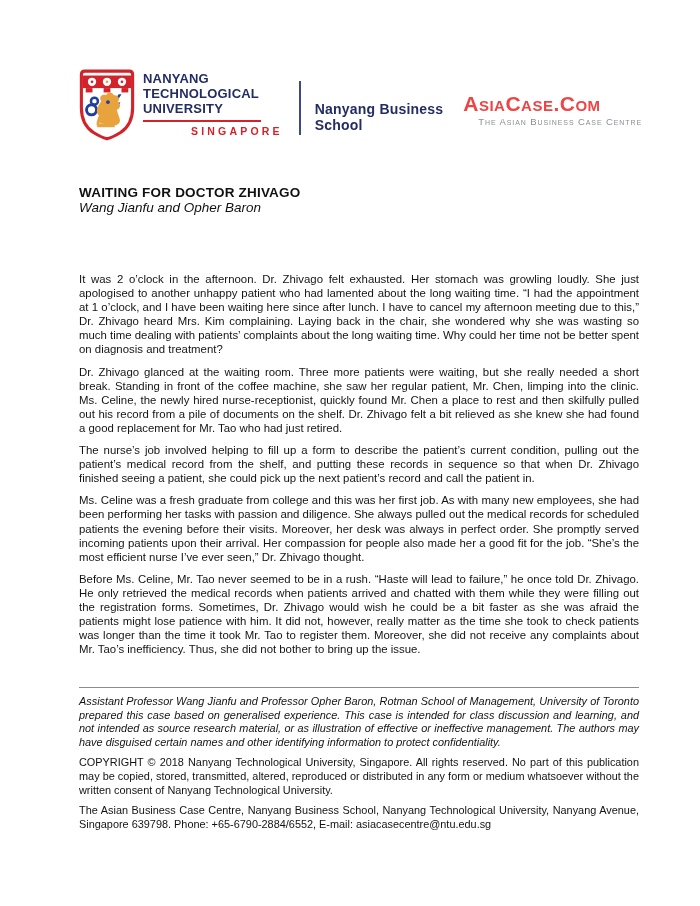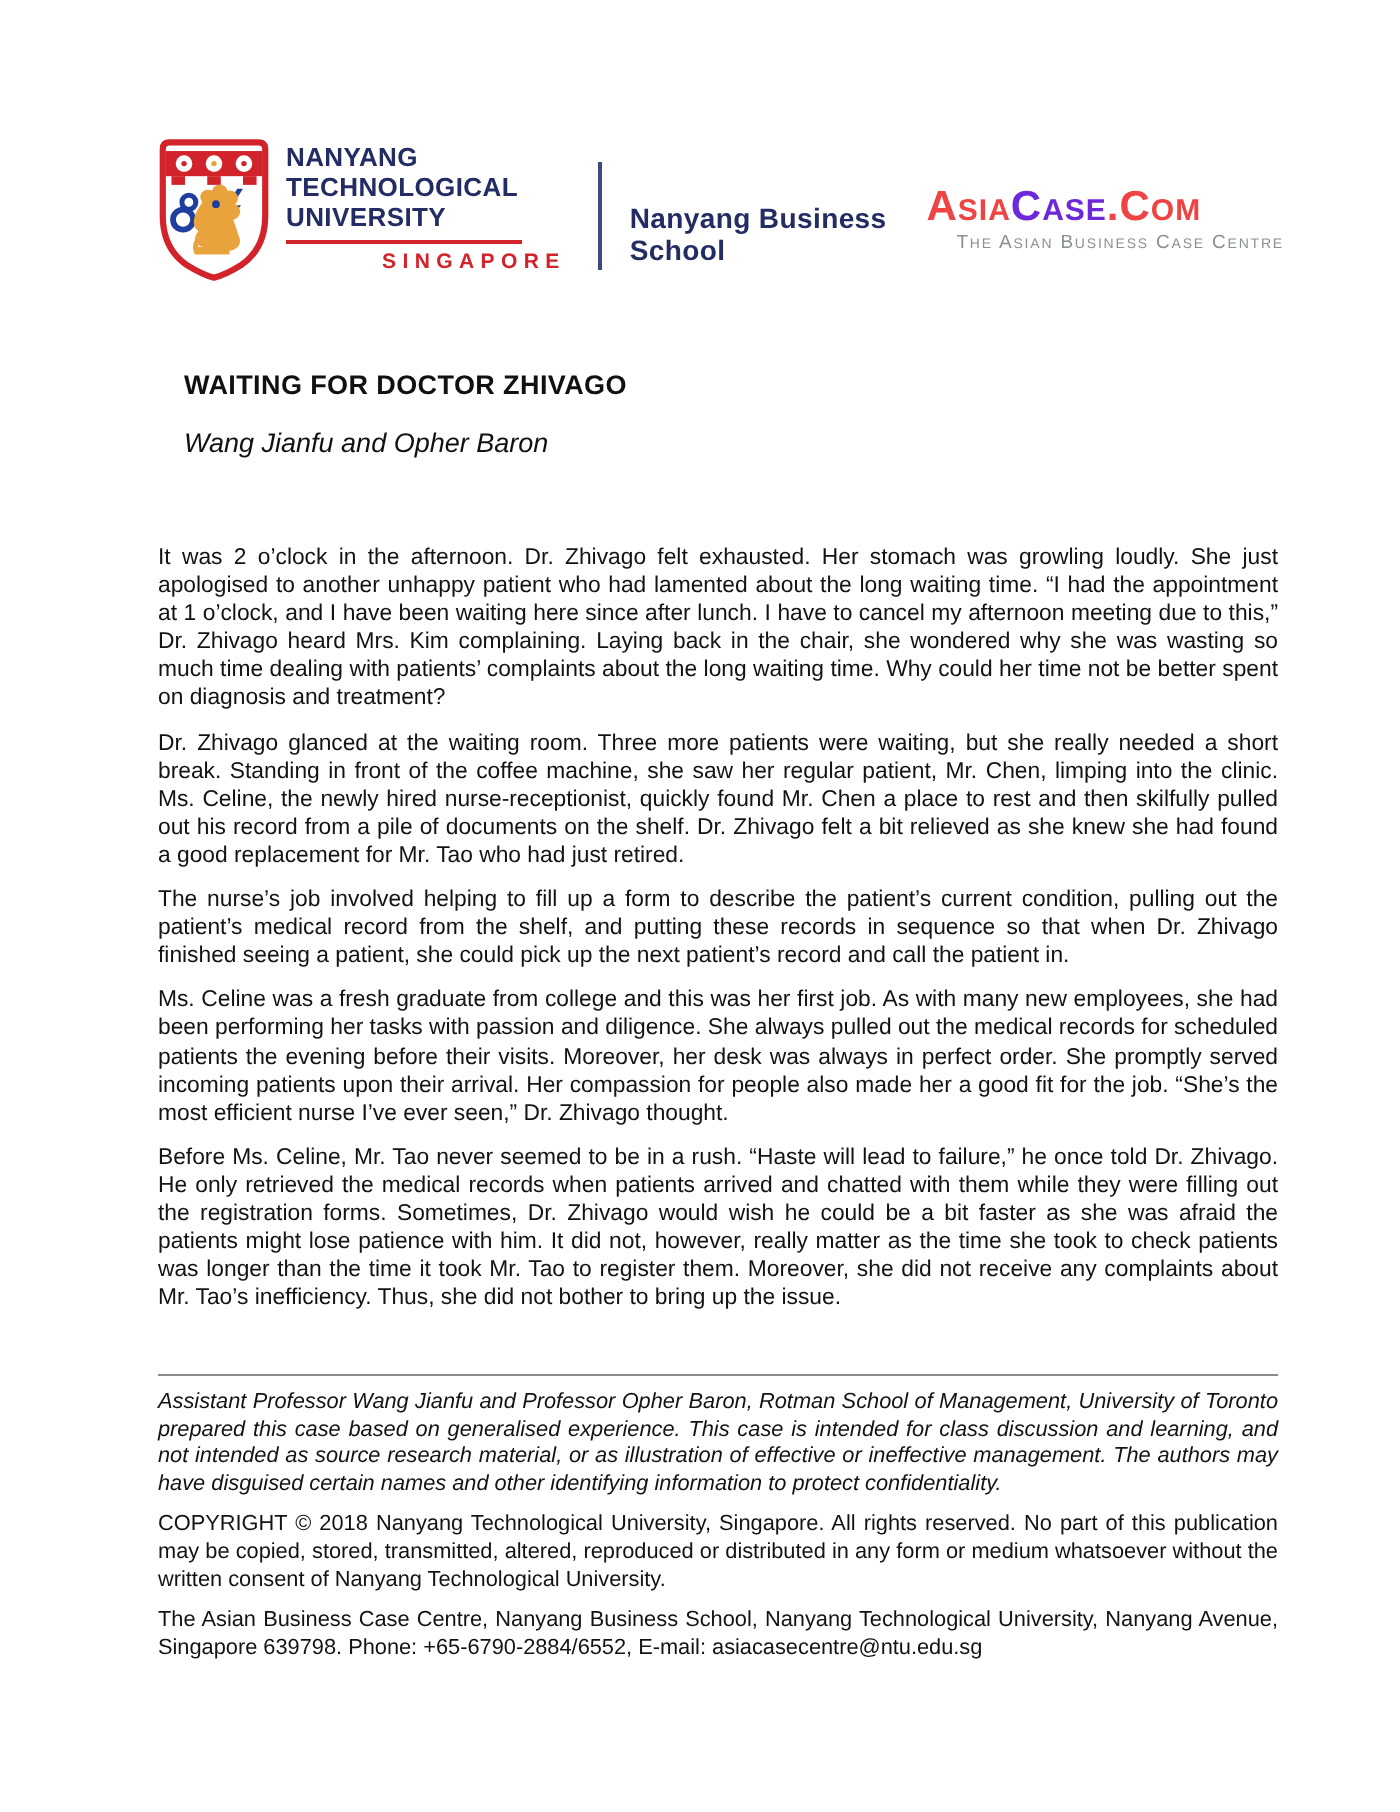--- a/index.html
+++ b/index.html
@@ -36,33 +36,33 @@
   .school-name {
     margin-top:23px;
     font-size:14px; font-weight:bold; color:#232c63; letter-spacing:0.2px;
   }
   .asiacase { margin-left:auto; margin-top:9px; }
   .asiacase-main {
     font-size:21px; font-weight:bold; font-variant:small-caps;
     letter-spacing:0.5px; line-height:22px; white-space:nowrap;
   }
   .ac-green { color:#ef4444; }
-  .ac-orange { color:#6d28d9; }
+  .ac-orange { color:#ef4444; }
   .asiacase-sub {
     font-size:9.5px; font-variant:small-caps; color:#8a8f93;
     letter-spacing:0.9px; margin-top:1px; white-space:nowrap;margin-left:15px;
   }
 
   
   .title-row {
-    position:absolute; top:185px; left:92px; right:62px;
+    position:absolute; top:185px; left:79px; right:62px;
     display:flex; align-items:flex-start;
   }
   .doc-title { font-size:13.5px; font-weight:bold; letter-spacing:0.2px; color:#111; }
-  .doc-authors { font-size:13.5px; font-style:italic; margin-top:14px; color:#111; }
+  .doc-authors { font-size:13.5px; font-style:italic; color:#111; }
   .refs { margin-left:auto; width:152px; font-size:11.3px; line-height:13.5px; color:#111; }
 
   
   .body-text {
     position:absolute; top:272px; left:79px; width:560px;
     font-size:11.4px; line-height:14.1px; text-align:justify; color:#131313;
   }
   .body-text p { margin:0 0 8px 0; }
 
   

